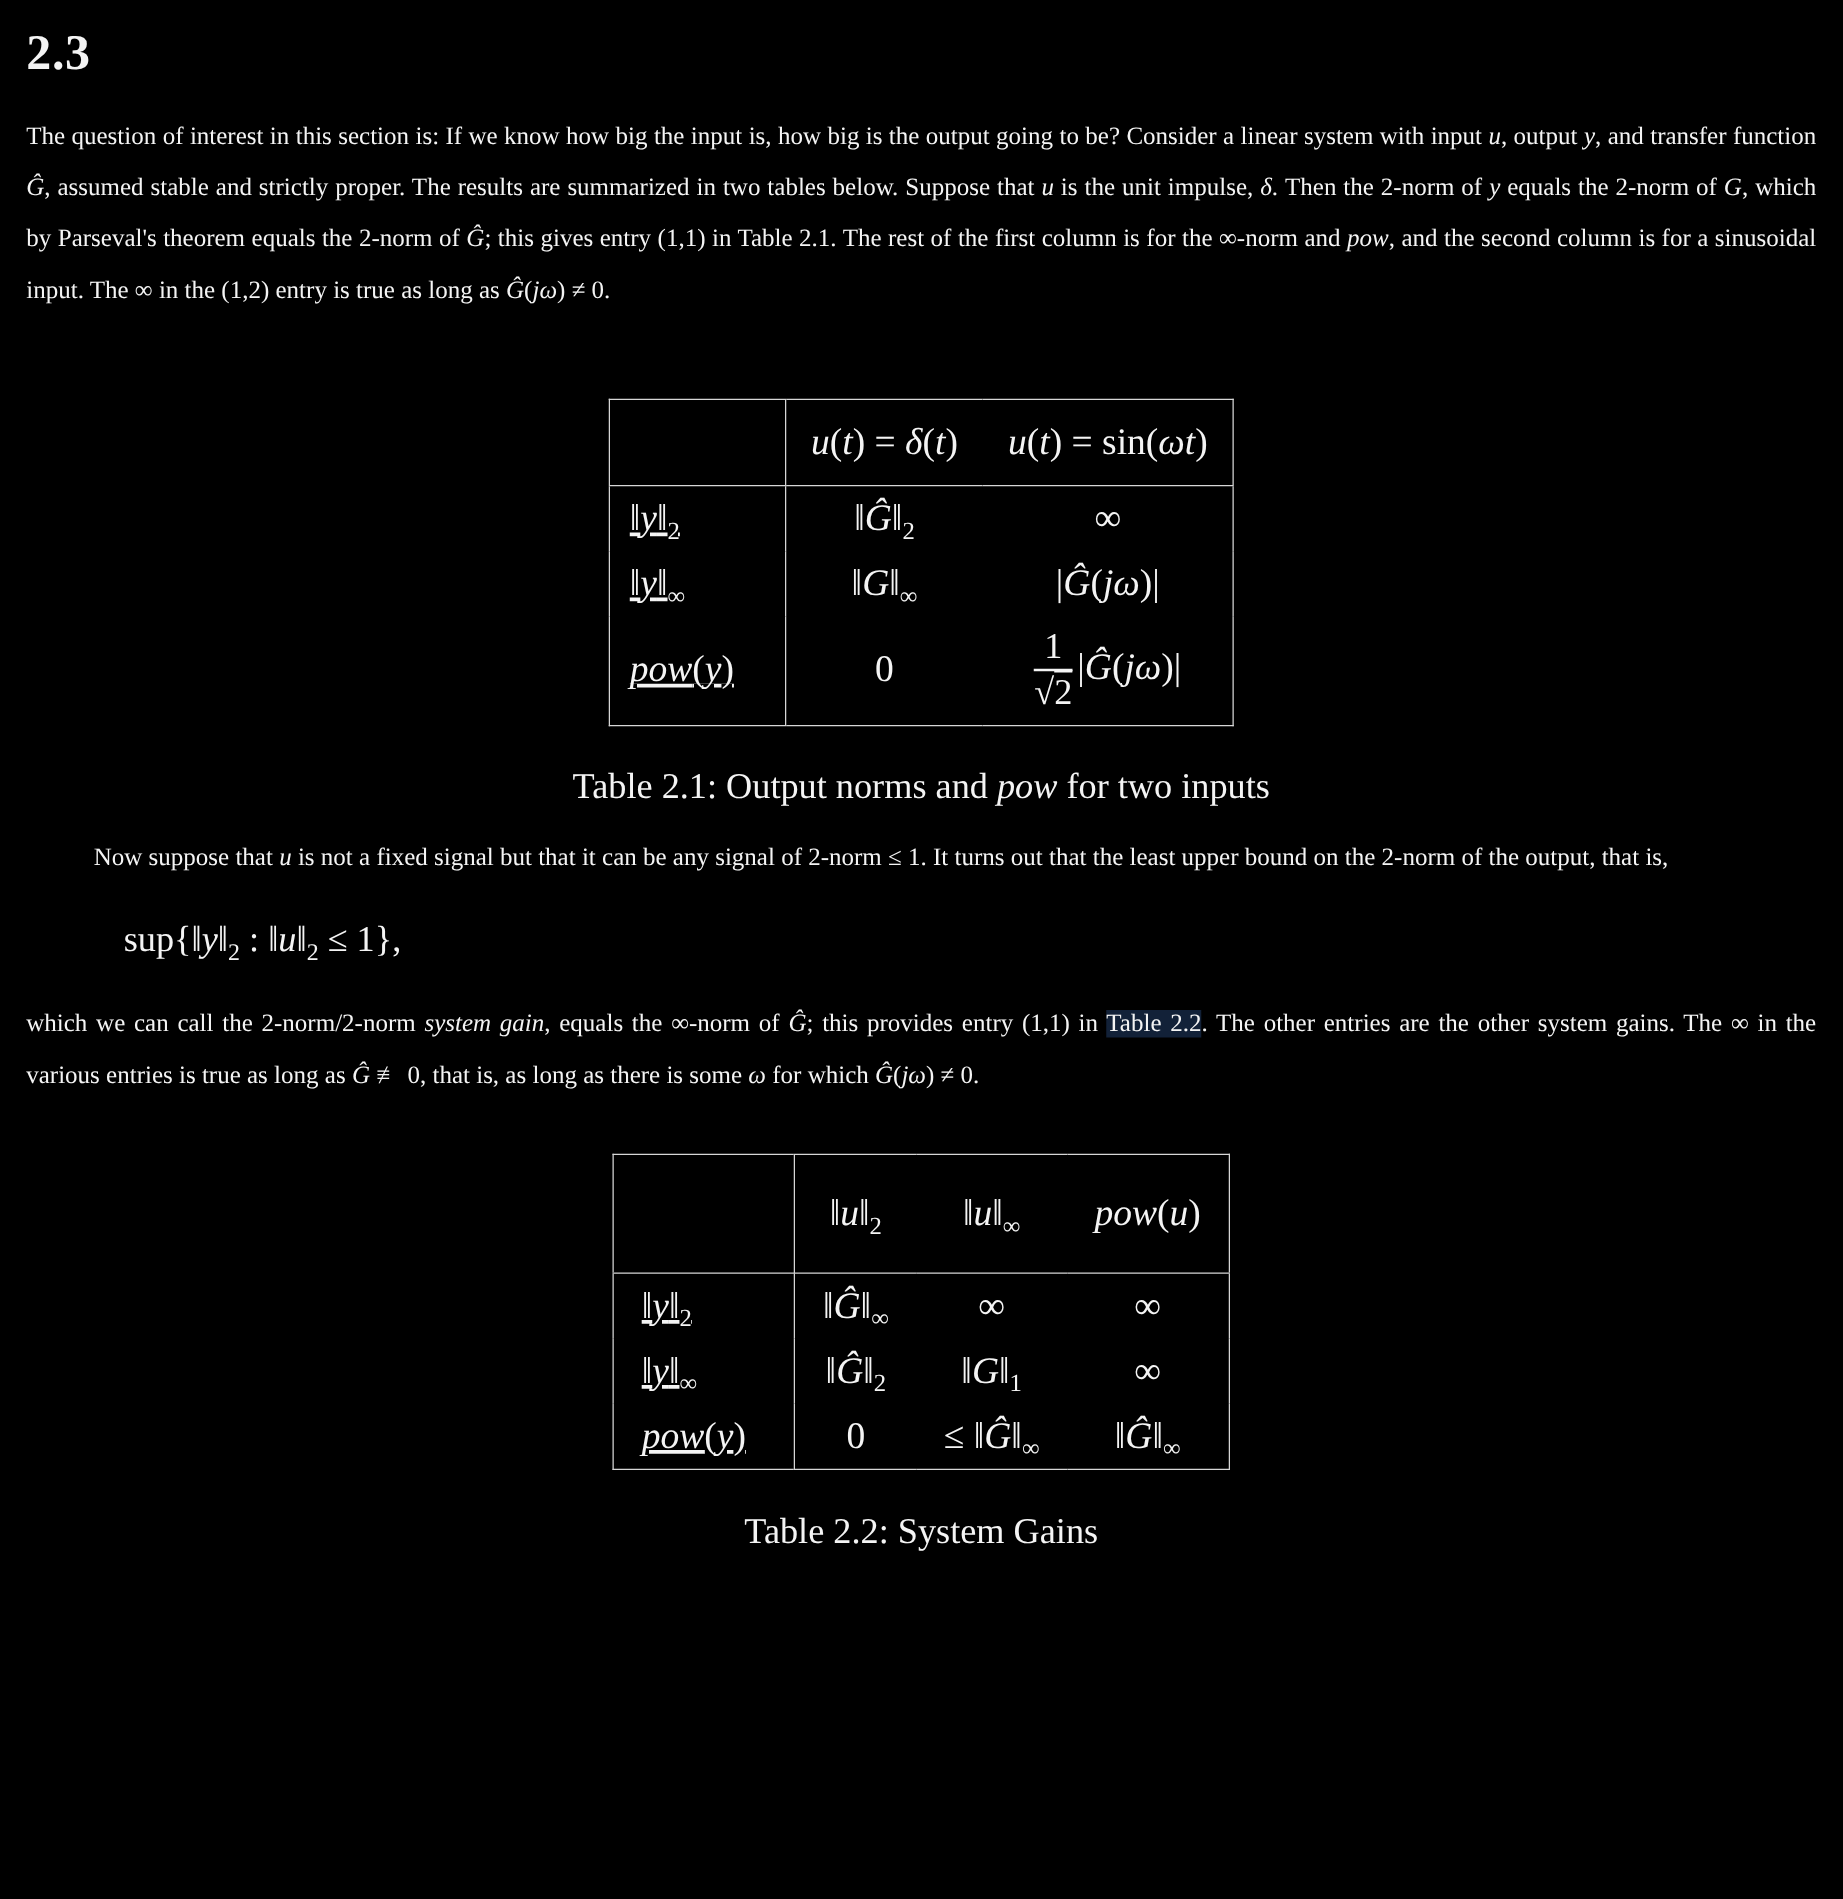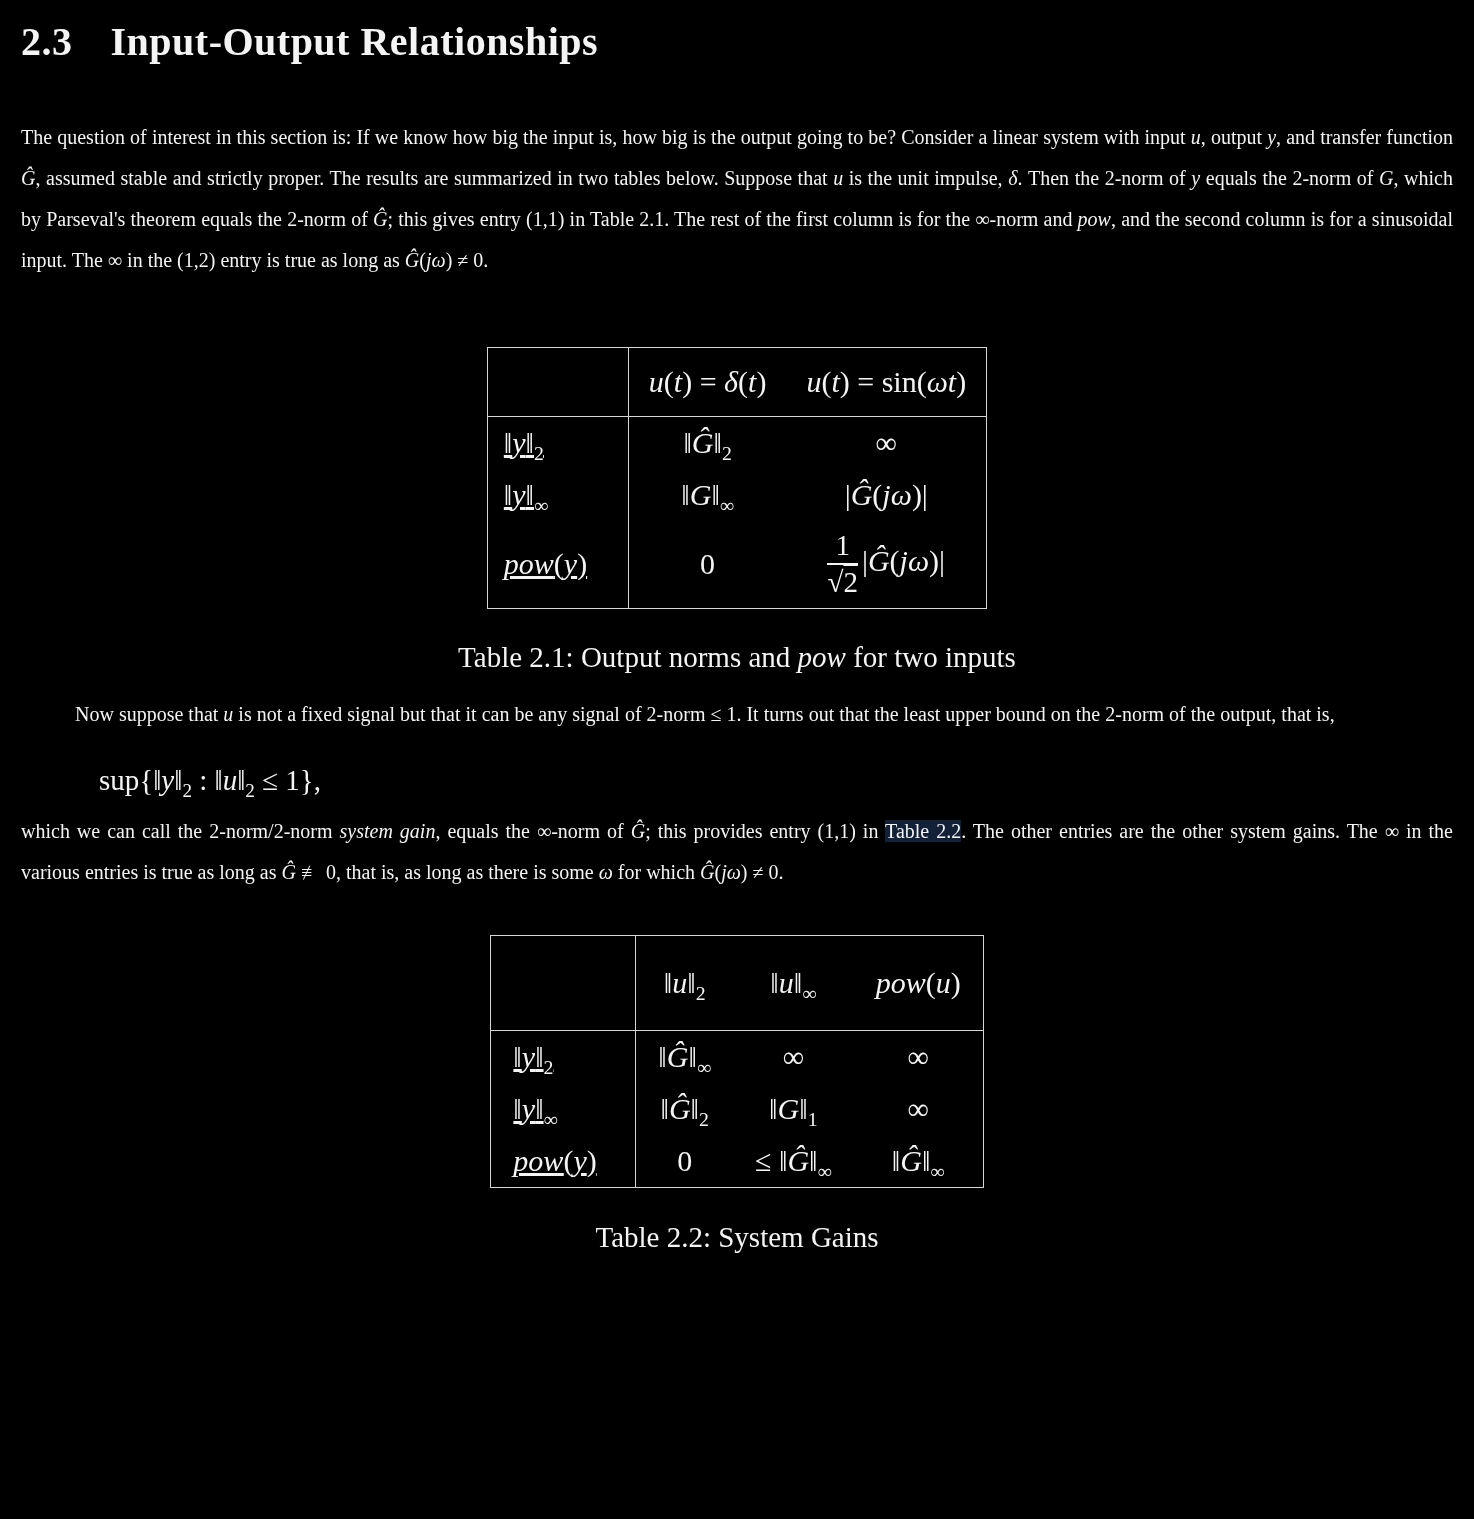--- a/index.html
+++ b/index.html
@@ -14,32 +14,32 @@
     background:var(--bg);color:var(--fg);
     font-family:"Liberation Serif","DejaVu Serif","DejaVu Sans",serif;
   }
   .page{padding:12px 21px 0 21px;}
   i{font-style:italic;}
   sub{font-size:66%;line-height:0;}
 
   .section-title{
     display:flex;align-items:center;gap:38px;
     font-size:40px;font-weight:bold;letter-spacing:.5px;
-    margin:6px 0 52px 0;
+    margin:6px 0 24px 0;
   }
 
   .body-par{
     font-size:20px;line-height:41px;text-align:justify;
     margin:0;
   }
   .indent{text-indent:54px;}
 
   .equation{
     font-size:29px;line-height:41px;
-    margin:25px 0 10px 78px;
+    margin:25px 0 26px 78px;
   }
 
   .table-wrap{width:-moz-fit-content;width:fit-content;margin:0 auto;}
   .t1{margin-top:66px;}
   .t2{margin-top:42px;}
 
   table.norm{
     border-collapse:collapse;
     border:1.5px solid var(--border);
     font-size:30px;color:var(--fg);
@@ -81,21 +81,20 @@
 
   .tlink{background:var(--hl);color:inherit;text-decoration:none;cursor:pointer;}
 </style>
 </head>
 <body>
 
 <div class="page">
 
   <h1 class="section-title">
     <span>2.3</span>
-    <span>Input-Output Relationships</span>
   </h1>
 
   <p class="body-par">The question of interest in this section is: If we know how big the input is, how big is the output going to be? Consider a linear system with input <i>u</i>, output <i>y</i>, and transfer function <i>Ĝ</i>, assumed stable and strictly proper. The results are summarized in two tables below. Suppose that <i>u</i> is the unit impulse, <i>δ</i>. Then the 2-norm of <i>y</i> equals the 2-norm of <i>G</i>, which by Parseval's theorem equals the 2-norm of <i>Ĝ</i>; this gives entry (1,1) in Table 2.1. The rest of the first column is for the ∞-norm and <i>pow</i>, and the second column is for a sinusoidal input. The ∞ in the (1,2) entry is true as long as <i>Ĝ</i>(<i>jω</i>) ≠ 0.</p>
 
   <div class="table-wrap t1">
     <table class="norm">
       <tbody>
           <tr class="head">
         <td class="rowlab"></td>
         <td><i>u</i>(<i>t</i>) = <i>δ</i>(<i>t</i>)</td>

